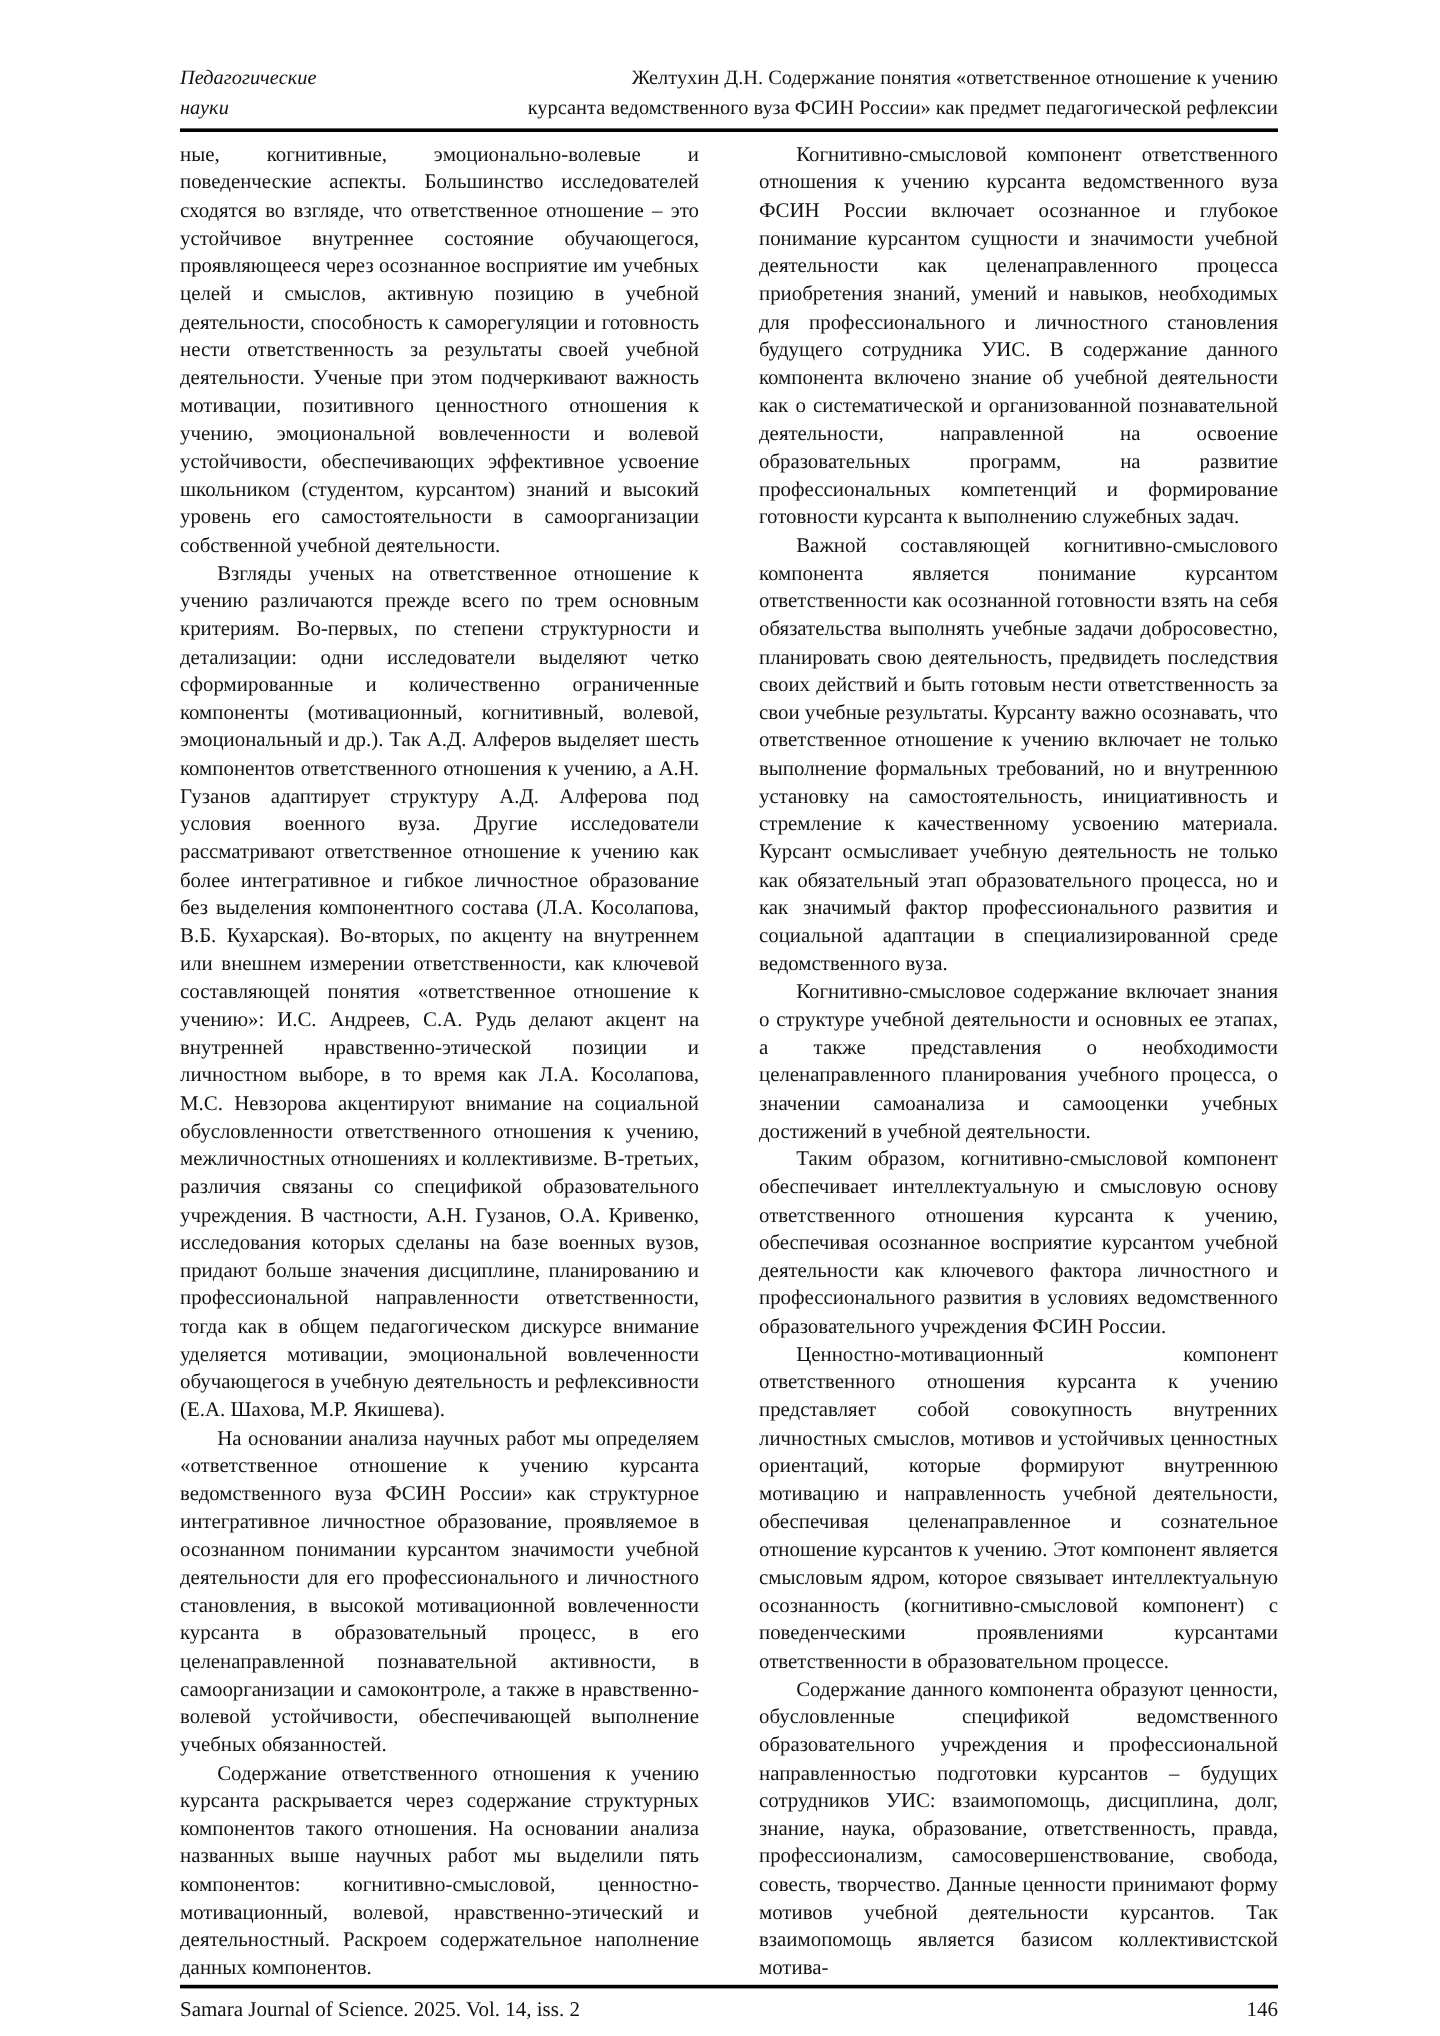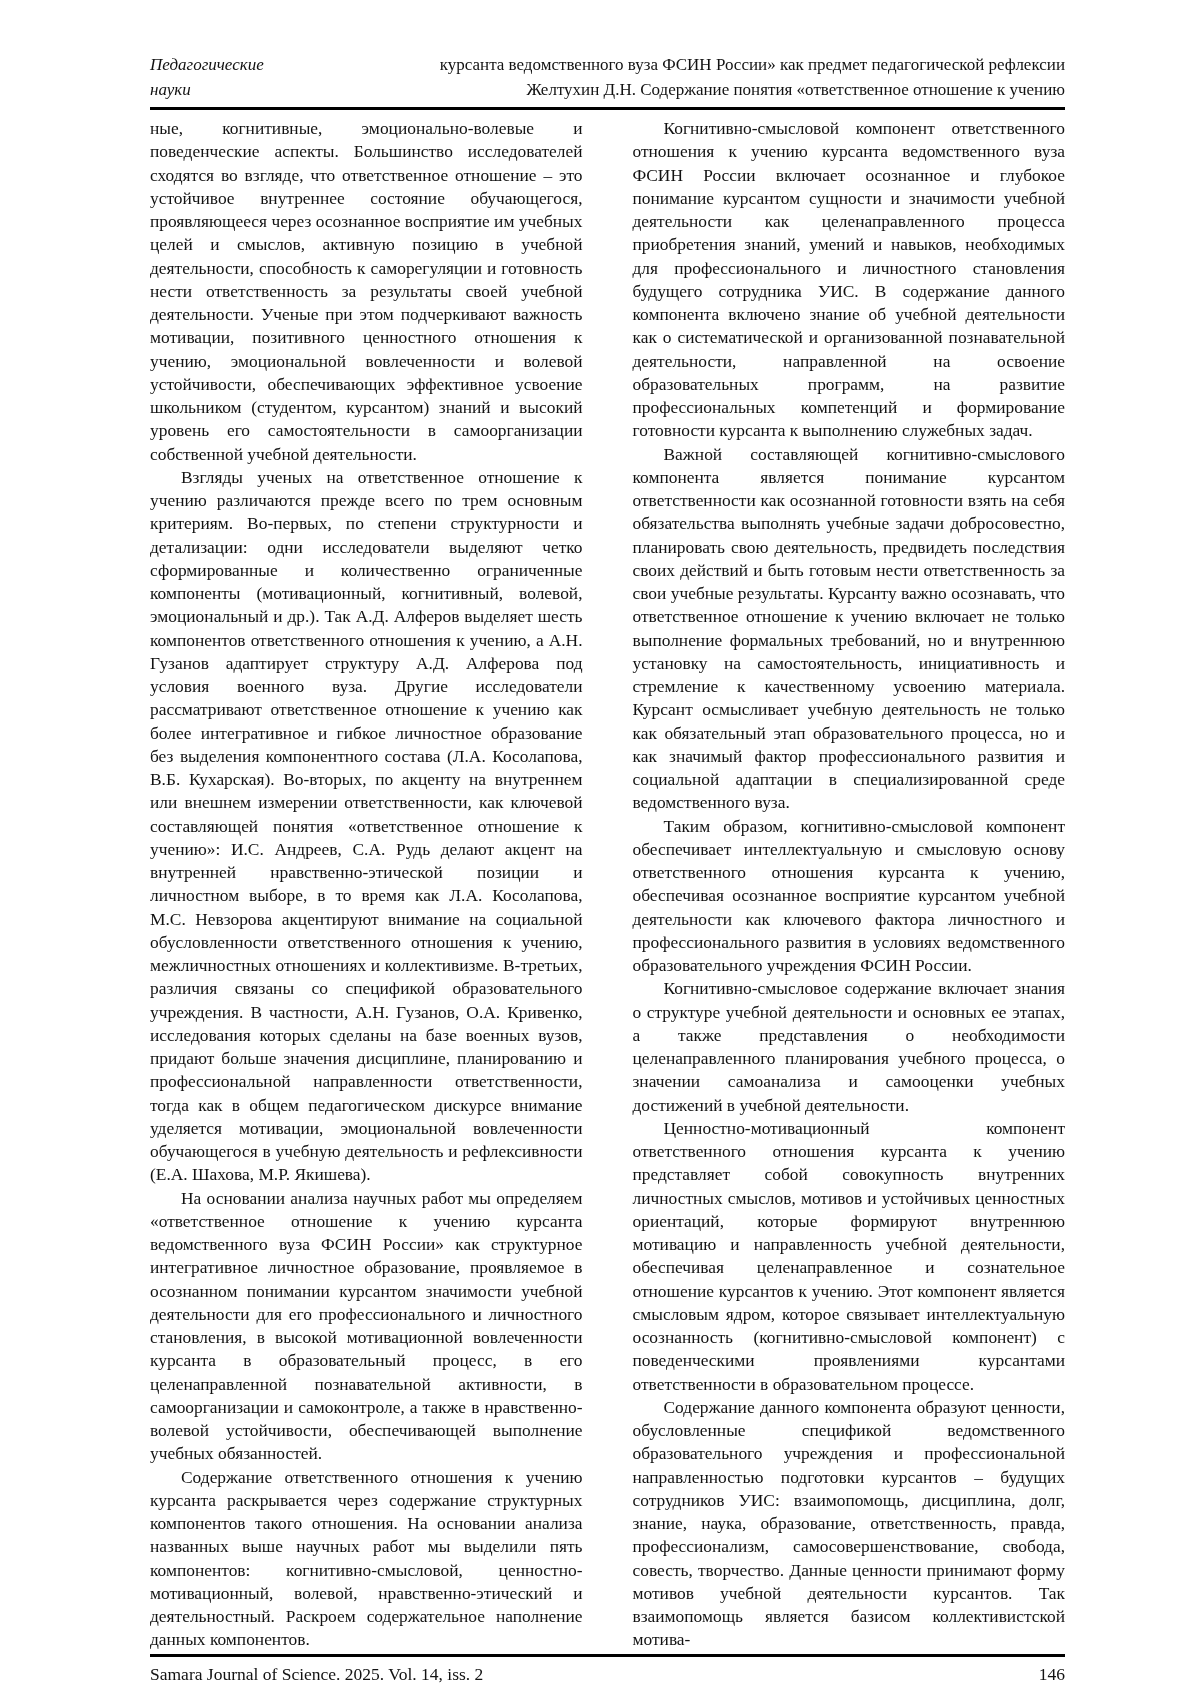--- a/index.html
+++ b/index.html
@@ -83,39 +83,39 @@
 </style>
 </head>
 <body>
 
 <div class="page">
 
   <div class="header">
     <div class="header-left">Педагогические
 науки</div>
     <div class="header-right">
+      <div>Желтухин Д.Н. Содержание понятия «ответственное отношение к учению</div>
       <div>курсанта ведомственного вуза ФСИН России» как предмет педагогической рефлексии</div>
-      <div>Желтухин Д.Н. Содержание понятия «ответственное отношение к учению</div>
     </div>
   </div>
 
   <div class="body-columns">
 
     <div class="col">
       <p class="para">ные, когнитивные, эмоционально-волевые и поведенческие аспекты. Большинство исследователей сходятся во взгляде, что ответственное отношение – это устойчивое внутреннее состояние обучающегося, проявляющееся через осознанное восприятие им учебных целей и смыслов, активную позицию в учебной деятельности, способность к саморегуляции и готовность нести ответственность за результаты своей учебной деятельности. Ученые при этом подчеркивают важность мотивации, позитивного ценностного отношения к учению, эмоциональной вовлеченности и волевой устойчивости, обеспечивающих эффективное усвоение школьником (студентом, курсантом) знаний и высокий уровень его самостоятельности в самоорганизации собственной учебной деятельности.</p>
       <p class="para ind">Взгляды ученых на ответственное отношение к учению различаются прежде всего по трем основным критериям. Во-первых, по степени структурности и детализации: одни исследователи выделяют четко сформированные и количественно ограниченные компоненты (мотивационный, когнитивный, волевой, эмоциональный и др.). Так А.Д. Алферов выделяет шесть компонентов ответственного отношения к учению, а А.Н. Гузанов адаптирует структуру А.Д. Алферова под условия военного вуза. Другие исследователи рассматривают ответственное отношение к учению как более интегративное и гибкое личностное образование без выделения компонентного состава (Л.А. Косолапова, В.Б. Кухарская). Во-вторых, по акценту на внутреннем или внешнем измерении ответственности, как ключевой составляющей понятия «ответственное отношение к учению»: И.С. Андреев, С.А. Рудь делают акцент на внутренней нравственно-этической позиции и личностном выборе, в то время как Л.А. Косолапова, М.С. Невзорова акцентируют внимание на социальной обусловленности ответственного отношения к учению, межличностных отношениях и коллективизме. В-третьих, различия связаны со спецификой образовательного учреждения. В частности, А.Н. Гузанов, О.А. Кривенко, исследования которых сделаны на базе военных вузов, придают больше значения дисциплине, планированию и профессиональной направленности ответственности, тогда как в общем педагогическом дискурсе внимание уделяется мотивации, эмоциональной вовлеченности обучающегося в учебную деятельность и рефлексивности (Е.А. Шахова, М.Р. Якишева).</p>
       <p class="para ind">На основании анализа научных работ мы определяем «ответственное отношение к учению курсанта ведомственного вуза ФСИН России» как структурное интегративное личностное образование, проявляемое в осознанном понимании курсантом значимости учебной деятельности для его профессионального и личностного становления, в высокой мотивационной вовлеченности курсанта в образовательный процесс, в его целенаправленной познавательной активности, в самоорганизации и самоконтроле, а также в нравственно-волевой устойчивости, обеспечивающей выполнение учебных обязанностей.</p>
       <p class="para ind">Содержание ответственного отношения к учению курсанта раскрывается через содержание структурных компонентов такого отношения. На основании анализа названных выше научных работ мы выделили пять компонентов: когнитивно-смысловой, ценностно-мотивационный, волевой, нравственно-этический и деятельностный. Раскроем содержательное наполнение данных компонентов.</p>
     </div>
 
     <div class="col">
       <p class="para ind">Когнитивно-смысловой компонент ответственного отношения к учению курсанта ведомственного вуза ФСИН России включает осознанное и глубокое понимание курсантом сущности и значимости учебной деятельности как целенаправленного процесса приобретения знаний, умений и навыков, необходимых для профессионального и личностного становления будущего сотрудника УИС. В содержание данного компонента включено знание об учебной деятельности как о систематической и организованной познавательной деятельности, направленной на освоение образовательных программ, на развитие профессиональных компетенций и формирование готовности курсанта к выполнению служебных задач.</p>
       <p class="para ind">Важной составляющей когнитивно-смыслового компонента является понимание курсантом ответственности как осознанной готовности взять на себя обязательства выполнять учебные задачи добросовестно, планировать свою деятельность, предвидеть последствия своих действий и быть готовым нести ответственность за свои учебные результаты. Курсанту важно осознавать, что ответственное отношение к учению включает не только выполнение формальных требований, но и внутреннюю установку на самостоятельность, инициативность и стремление к качественному усвоению материала. Курсант осмысливает учебную деятельность не только как обязательный этап образовательного процесса, но и как значимый фактор профессионального развития и социальной адаптации в специализированной среде ведомственного вуза.</p>
+      <p class="para ind">Когнитивно-смысловое содержание включает знания о структуре учебной деятельности и основных ее этапах, а также представления о необходимости целенаправленного планирования учебного процесса, о значении самоанализа и самооценки учебных достижений в учебной деятельности.</p>
       <p class="para ind">Таким образом, когнитивно-смысловой компонент обеспечивает интеллектуальную и смысловую основу ответственного отношения курсанта к учению, обеспечивая осознанное восприятие курсантом учебной деятельности как ключевого фактора личностного и профессионального развития в условиях ведомственного образовательного учреждения ФСИН России.</p>
-      <p class="para ind">Когнитивно-смысловое содержание включает знания о структуре учебной деятельности и основных ее этапах, а также представления о необходимости целенаправленного планирования учебного процесса, о значении самоанализа и самооценки учебных достижений в учебной деятельности.</p>
       <p class="para ind">Ценностно-мотивационный компонент ответственного отношения курсанта к учению представляет собой совокупность внутренних личностных смыслов, мотивов и устойчивых ценностных ориентаций, которые формируют внутреннюю мотивацию и направленность учебной деятельности, обеспечивая целенаправленное и сознательное отношение курсантов к учению. Этот компонент является смысловым ядром, которое связывает интеллектуальную осознанность (когнитивно-смысловой компонент) с поведенческими проявлениями курсантами ответственности в образовательном процессе.</p>
       <p class="para ind cont-bottom">Содержание данного компонента образуют ценности, обусловленные спецификой ведомственного образовательного учреждения и профессиональной направленностью подготовки курсантов – будущих сотрудников УИС: взаимопомощь, дисциплина, долг, знание, наука, образование, ответственность, правда, профессионализм, самосовершенствование, свобода, совесть, творчество. Данные ценности принимают форму мотивов учебной деятельности курсантов. Так взаимопомощь является базисом коллективистской мотива-</p>
     </div>
 
   </div>
 
   <div class="footer">
     <div>Samara Journal of Science. 2025. Vol. 14, iss. 2</div>
     <div>146</div>
   </div>

